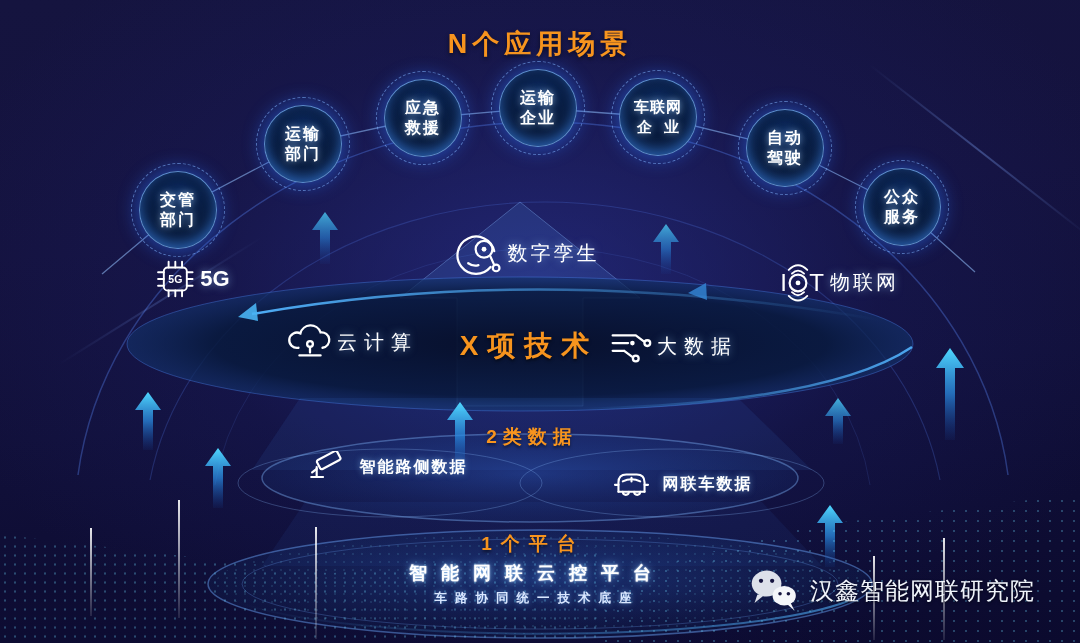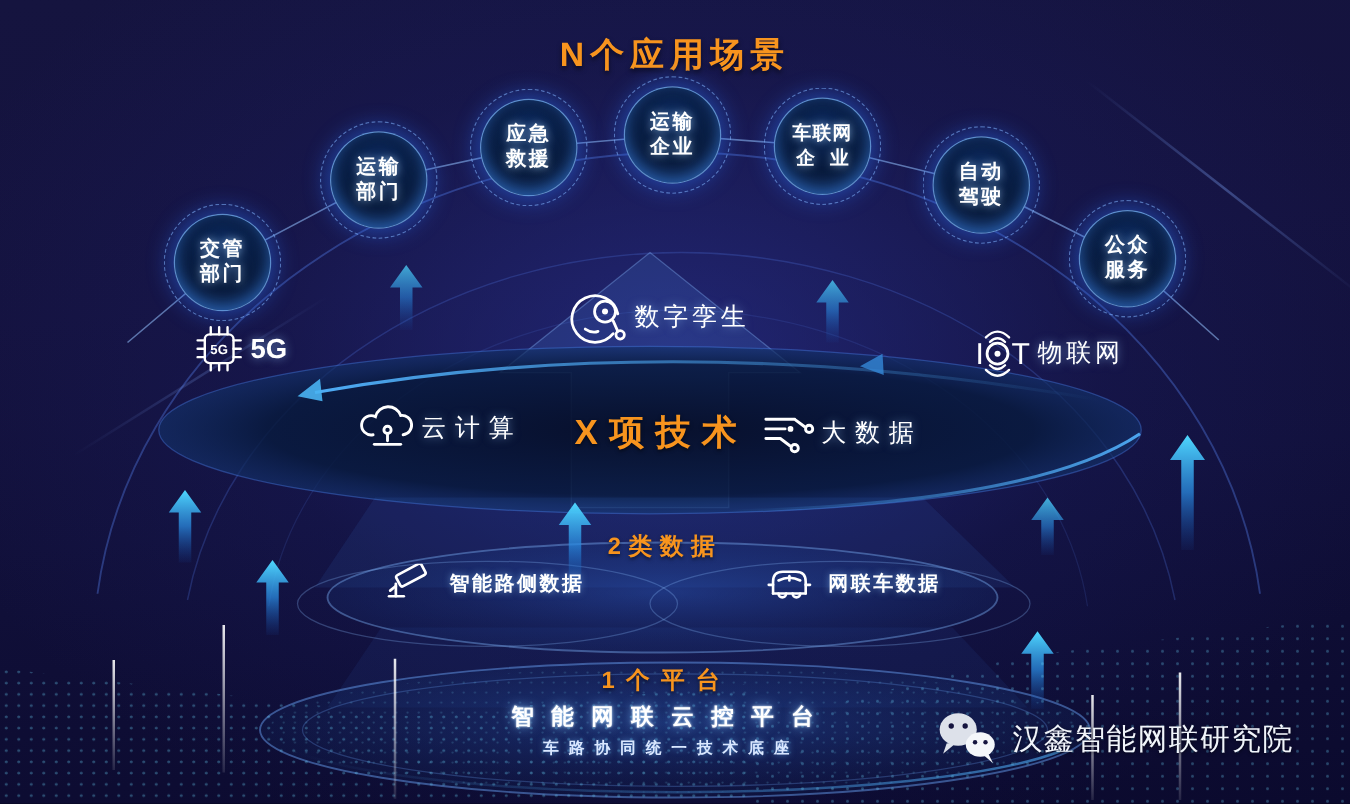--- a/index.html
+++ b/index.html
@@ -276,21 +276,21 @@
   <div class="abs data-item" style="left:388px; top:451px;">
     <svg class="icon-svg" width="40" height="32" viewBox="0 0 44 34" stroke="#fff" stroke-width="2.4" fill="none" stroke-linecap="round">
       <rect x="10" y="4" width="25" height="11" rx="2" transform="rotate(-28 22 10)"></rect>
       <path d="M9 19 L4 23"></path>
       <path d="M9 17 V28"></path>
       <path d="M3 28 H16"></path>
     </svg>
     <span class="data-label">智能路侧数据</span>
   </div>
 
-  <div class="abs data-item" style="left:682px; top:451px;">
+  <div class="abs data-item" style="left:682px; top:468px;">
     <svg class="icon-svg" width="40" height="32" viewBox="0 0 46 36" stroke="#fff" stroke-width="2.4" fill="none" stroke-linecap="round">
       <path d="M8 27 V16 Q8 7 17 7 H29 Q38 7 38 16 V27"></path>
       <path d="M13 15 Q23 10 33 15"></path>
       <path d="M23 11 V15"></path>
       <path d="M8 27 H38"></path>
       <path d="M13 27 a3.5 3.5 0 0 0 7 0 M26 27 a3.5 3.5 0 0 0 7 0"></path>
       <path d="M8 19 H4 M38 19 H42"></path>
     </svg>
     <span class="data-label">网联车数据</span>
   </div>

